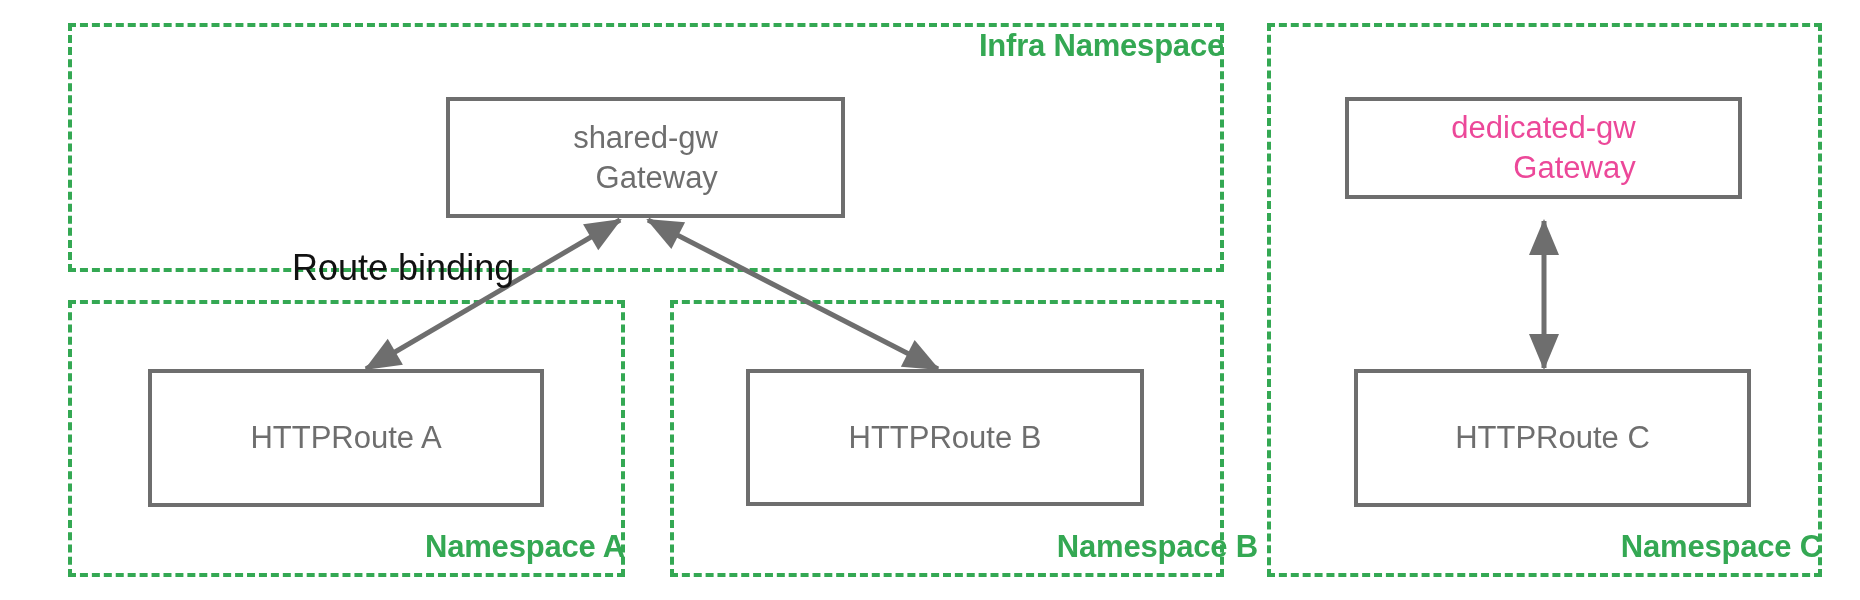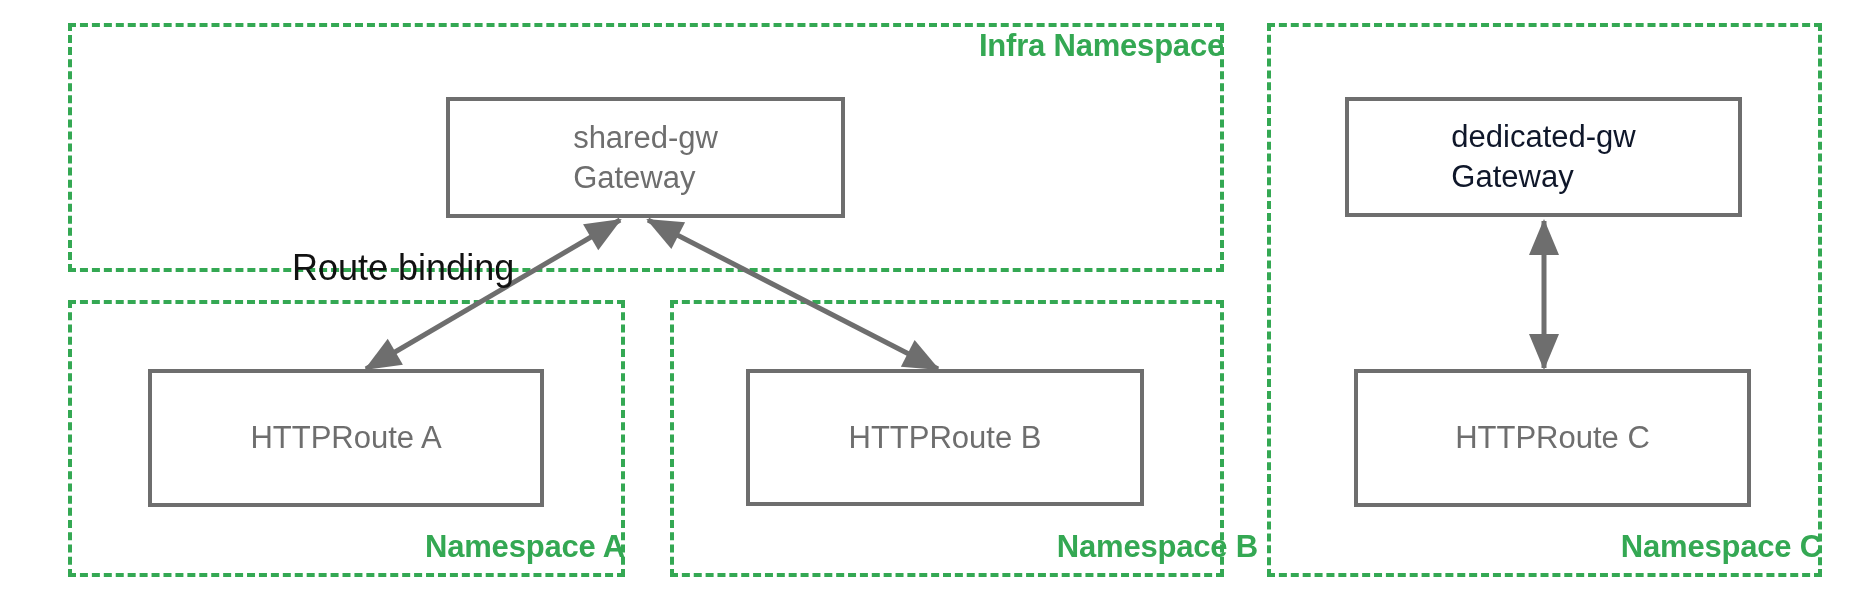--- a/index.html
+++ b/index.html
@@ -43,21 +43,21 @@
     border: 4px solid #6e6e6e;
     background: #ffffff;
     color: #6e6e6e;
     font-family: "Liberation Sans", sans-serif;
     font-size: 31px;
     font-weight: normal;
     line-height: 1.28;
     display: flex;
     align-items: center;
     justify-content: center;
-    text-align: left;
+    text-align: right;
     white-space: pre-line;
   }
   
   .edge-label {
     position: absolute;
     color: #111111;
     font-family: "Liberation Sans", sans-serif;
     font-size: 36px;
     white-space: nowrap;
     line-height: 1;
@@ -100,19 +100,19 @@
         <line x1="620" y1="220" x2="366" y2="369" marker-end="url(#arrowEnd)" marker-start="url(#arrowStart)"></line>
         <line x1="648" y1="220" x2="938" y2="369" marker-end="url(#arrowEnd)" marker-start="url(#arrowStart)"></line>
         <line x1="1544" y1="221" x2="1544" y2="368" marker-end="url(#arrowEnd)" marker-start="url(#arrowStart)"></line>
       </g>
   </svg>
 
   <div class="edge-label" id="edge-label-route-binding" style="left: 292px; top: 250px; color: rgb(17, 17, 17);">Route binding</div>
 
   <div class="res-box" id="node-shared-gw" style="left: 446px; top: 97px; width: 399px; height: 121px; border-color: rgb(110, 110, 110); color: rgb(110, 110, 110);">shared-gw
 Gateway</div>
-  <div class="res-box" id="node-dedicated-gw" style="left: 1345px; top: 97px; width: 397px; height: 120px; border-color: rgb(110, 110, 110); color: #0f172a;">dedicated-gw
+  <div class="res-box" id="node-dedicated-gw" style="left: 1345px; top: 97px; width: 397px; height: 102px; border-color: rgb(110, 110, 110); color: #ec4899;">dedicated-gw
 Gateway</div>
   <div class="res-box" id="node-httproute-b" style="left: 746px; top: 369px; width: 398px; height: 137px; border-color: rgb(110, 110, 110); color: rgb(110, 110, 110);">HTTPRoute B</div>
   <div class="res-box" id="node-httproute-a" style="left: 148px; top: 369px; width: 396px; height: 138px; border-color: rgb(110, 110, 110); color: rgb(110, 110, 110);">HTTPRoute A</div>
   <div class="res-box" id="node-httproute-c" style="left: 1345px; top: 369px; width: 397px; height: 138px; border-color: rgb(110, 110, 110); color: rgb(110, 110, 110); margin-left: 9px;">HTTPRoute C</div>
 
 </div>
 
 </body></html>

